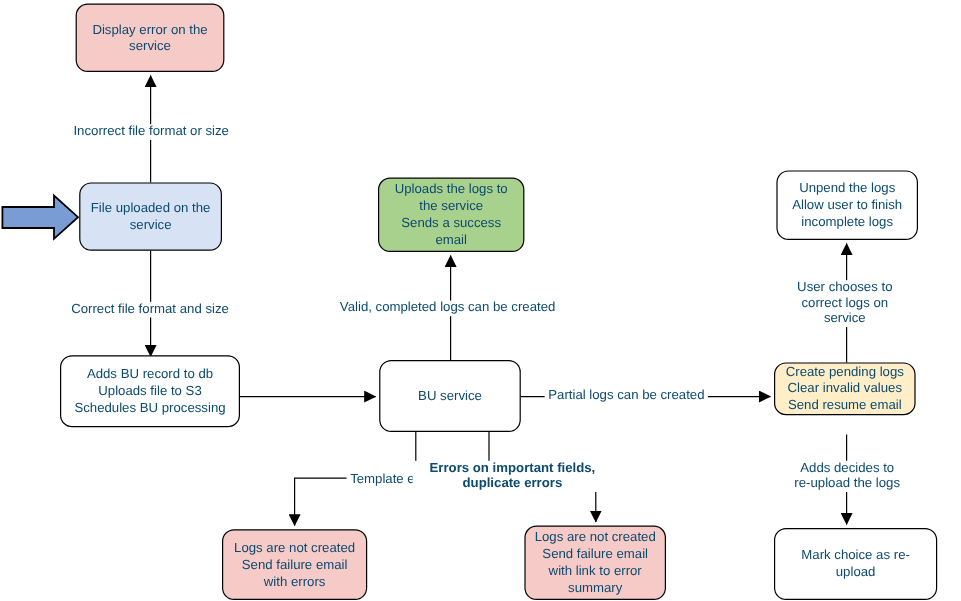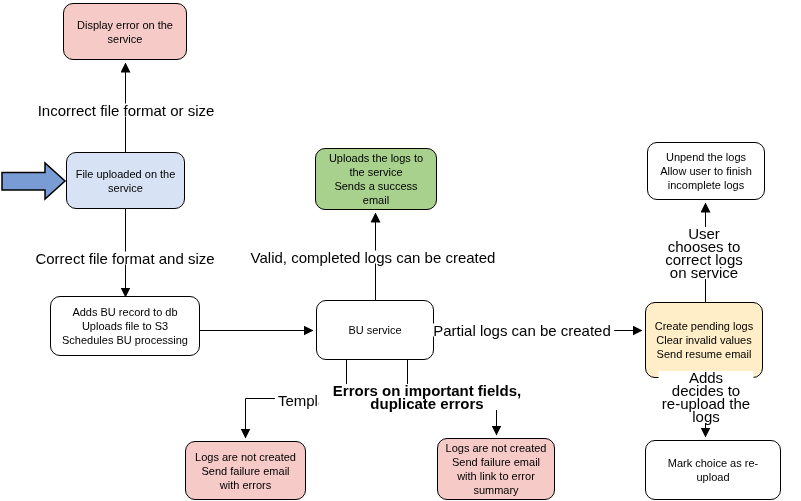--- a/index.html
+++ b/index.html
@@ -1,37 +1,37 @@
 <!DOCTYPE html>
 <html style="--background: #ffffff; --stroke: #000000; --node_pink: #f5cac7; --node_blue: #d7e3f4; --node_green: #a9d18e; --node_yellow: #ffeec8; --node_white: #ffffff; --input_arrow_fill: #7a9cd4;"><head>
 <meta charset="utf-8">
 <style>
   html,body{margin:0;padding:0;background:#fff;}
   .stage{
     position:relative;width:801px;height:501px;overflow:hidden;
     background:var(--background,#fff);
-    font-family:"Liberation Sans",sans-serif;color:#000000;
+    font-family:"Liberation Sans",sans-serif;color:#0c4a6e;
   }
   .connectors{position:absolute;left:0;top:0;width:801px;height:501px;}
   .node{
     position:absolute;box-sizing:border-box;
     border:1px solid var(--stroke,#000);border-radius:10px;
     display:flex;align-items:center;justify-content:center;
     text-align:center;font-size:11px;line-height:14px;
     white-space:pre-line;padding:2px;
   }
   .node.pink{background:var(--node_pink);}
   .node.blue{background:var(--node_blue);}
   .node.green{background:var(--node_green);}
   .node.yellow{background:var(--node_yellow);}
   .node.white{background:var(--node_white);}
   .elabel{
     position:absolute;transform:translate(-50%,-50%);
     background:var(--background,#fff);
-    font-size:15px;line-height:13px;text-align:center;
+    font-size:11px;line-height:13px;text-align:center;
     white-space:pre-line;padding:0 3px;
   }
   .elabel.wide{padding:0 14px;}
 </style>
 </head>
 <body>
 
 <div class="stage">
 
   <svg class="connectors" viewBox="0 0 801 501" xmlns="http://www.w3.org/2000/svg">
@@ -64,21 +64,21 @@
 Uploads file to S3
 Schedules BU processing</div>
 
   <div class="node white" style="left:316px;top:300px;width:118px;height:60px;">BU service</div>
 
   <div class="node green" style="left:315px;top:148px;width:122px;height:62px;">Uploads the logs to
 the service
 Sends a success
 email</div>
 
-  <div class="node yellow" style="left:645px;top:302px;width:118px;height:76px;">Create pending logs
+  <div class="node yellow" style="left:645px;top:302px;width:118px;height:44px;">Create pending logs
 Clear invalid values
 Send resume email</div>
 
   <div class="node white" style="left:647px;top:142px;width:118px;height:58px;">Unpend the logs
 Allow user to finish
 incomplete logs</div>
 
   <div class="node white" style="left:645px;top:440px;width:136px;height:60px;">Mark choice as re-
 upload</div>
 

